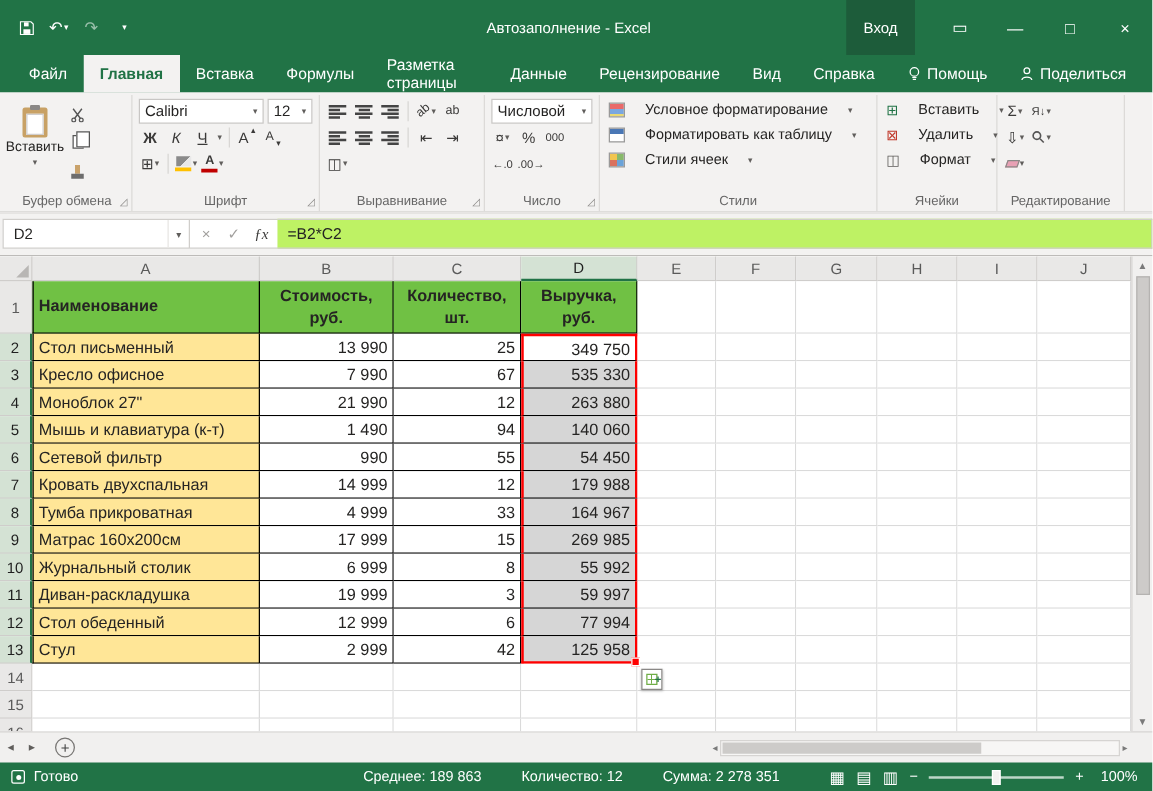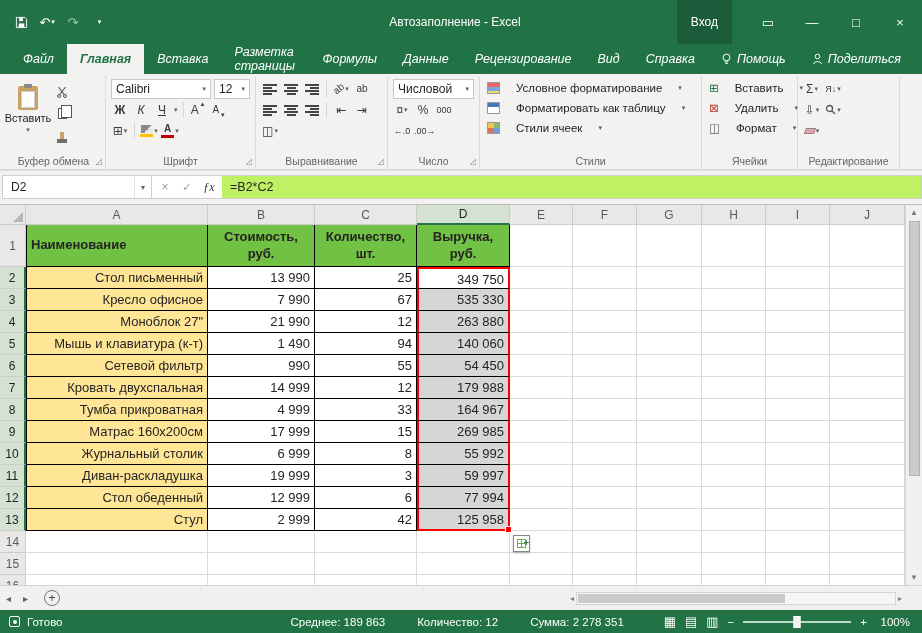--- a/index.html
+++ b/index.html
@@ -14,21 +14,21 @@
   .qbtn .mini-dd { font-size:7px; margin-left:1px; }
   .qbtn.dim { opacity:.55; }
   .title-text { position:absolute; left:0; right:12px; text-align:center; font-size:12px; }
   .tb-right { margin-left:auto; display:flex; align-items:center; height:100%; z-index:2; }
   .signin { background:#1d5c3a; padding:15px 14px; font-size:12px; margin-right:14px; }
   .winbtn { width:44px; height:100%; display:inline-flex; align-items:center; justify-content:center; font-size:13px; }
 
   
   .tabrow { flex:0 0 30px; background:var(--green,#217346); display:flex; align-items:stretch; color:#fff; }
   .tabs-left { display:flex; padding-left:10px; }
-  .rtab { display:flex; align-items:center; gap:5px; padding:0 13px; font-size:12.5px; cursor:default;font-style:italic; }
+  .rtab { display:flex; align-items:center; gap:5px; padding:0 13px; font-size:12.5px; cursor:default; }
   .rtab.active { background:#f3f2f1; color:var(--green,#217346); font-weight:bold; }
   .tabs-right { margin-left:auto; display:flex; padding-right:8px; }
 
   
   .ribbon { flex:0 0 96px; background:#f3f2f1; border-bottom:1px solid #d8d6d4; display:flex; padding:2px 0 0 2px; }
   .rgroup { position:relative; border-right:1px solid #dcdad8; padding:2px 3px 17px 3px; flex:0 0 auto; }
   .glabel { position:absolute; bottom:2px; left:0; right:0; text-align:center; font-size:10.5px; color:#666; white-space:nowrap; }
   .launcher { position:absolute; bottom:3px; right:3px; font-size:8px; color:#8a8886; line-height:1; }
   .frow { display:flex; align-items:center; gap:3px; height:21px; padding:0 2px; }
   .rbtn { display:inline-flex; align-items:center; justify-content:center; gap:1px; min-width:18px; height:19px; color:#3b3a39; font-size:12px; }
@@ -95,21 +95,21 @@
   .hd.sel { background:#d4e2d4; color:#1f1f1f; }
   .colhd.sel { border-bottom:2px solid var(--green,#217346); }
   .rowhd.sel { border-right:2px solid var(--green,#217346); }
   .corner { position:relative; }
   .corner::after { content:''; position:absolute; right:2px; bottom:2px; border-left:10px solid transparent; border-bottom:10px solid #b8b6b4; }
   .cell { border-right:1px solid #dadada; border-bottom:1px solid #dadada; padding:0 4px; line-height:21px; white-space:nowrap; overflow:hidden; position:relative; background:#fff; }
   .tbl { border-right-color:#000; border-bottom-color:#000; }
   .tbl.c0 { border-left:1px solid #000; }
   .th { background:var(--tbl-head,#70c144); font-weight:bold; display:flex; align-items:center; justify-content:center; text-align:center; white-space:pre-line; line-height:1.25; }
   .th.left { justify-content:flex-start; text-align:left; }
-  .name { background:var(--name-fill,#ffe697);text-align:right; }
+  .name { background:var(--name-fill,#ffe697); }
   .num { text-align:right; }
   .dsel { background:var(--sel-fill,#d6d6d6); border-left:2px solid var(--range-red,#f00); border-right:2px solid var(--range-red,#f00); }
   .dsel.first { border-top:2px solid var(--range-red,#f00); background:#fff; }
   .dsel.last { border-bottom:2px solid var(--range-red,#f00); }
   .ovis { overflow:visible; }
   .fillhandle { position:absolute; right:-4px; bottom:-4px; width:7px; height:7px; background:var(--range-red,#f00); border:1px solid #fff; z-index:7; }
   .autofill-btn { position:absolute; right:-22px; bottom:-23px; width:17px; height:17px; background:#fff; border:1px solid #8a8886; box-shadow:0 1px 2px rgba(0,0,0,.25); z-index:8; display:flex; align-items:center; justify-content:center; }
   .ab-grid { width:9px; height:9px; border:1px solid #70ad47;
     background:linear-gradient(to right,transparent 3px,#70ad47 3px 4px,transparent 4px 7px,#70ad47 7px 8px,transparent 8px),
                linear-gradient(to bottom,transparent 3px,#70ad47 3px 4px,transparent 4px 7px,#70ad47 7px 8px,transparent 8px); }
@@ -178,22 +178,22 @@
           <span>×</span>
         </span>
     </div>
   </div>
 
   <div class="tabrow">
     <div id="tabs-left" class="tabs-left">
         <div class="rtab">Файл</div>
         <div class="rtab active">Главная</div>
         <div class="rtab">Вставка</div>
+        <div class="rtab">Формулы</div>
         <div class="rtab">Разметка страницы</div>
-        <div class="rtab">Формулы</div>
         <div class="rtab">Данные</div>
         <div class="rtab">Рецензирование</div>
         <div class="rtab">Вид</div>
         <div class="rtab">Справка</div>
       </div>
     <div class="tabs-right">
       <div class="rtab">
         <svg width="11" height="13" viewBox="0 0 11 13">
             <circle cx="5.5" cy="4.5" r="3.4" fill="none" stroke="#fff"></circle>
             <path d="M3.8 8.8h3.4M4.2 10.4h2.6" stroke="#fff"></path>

